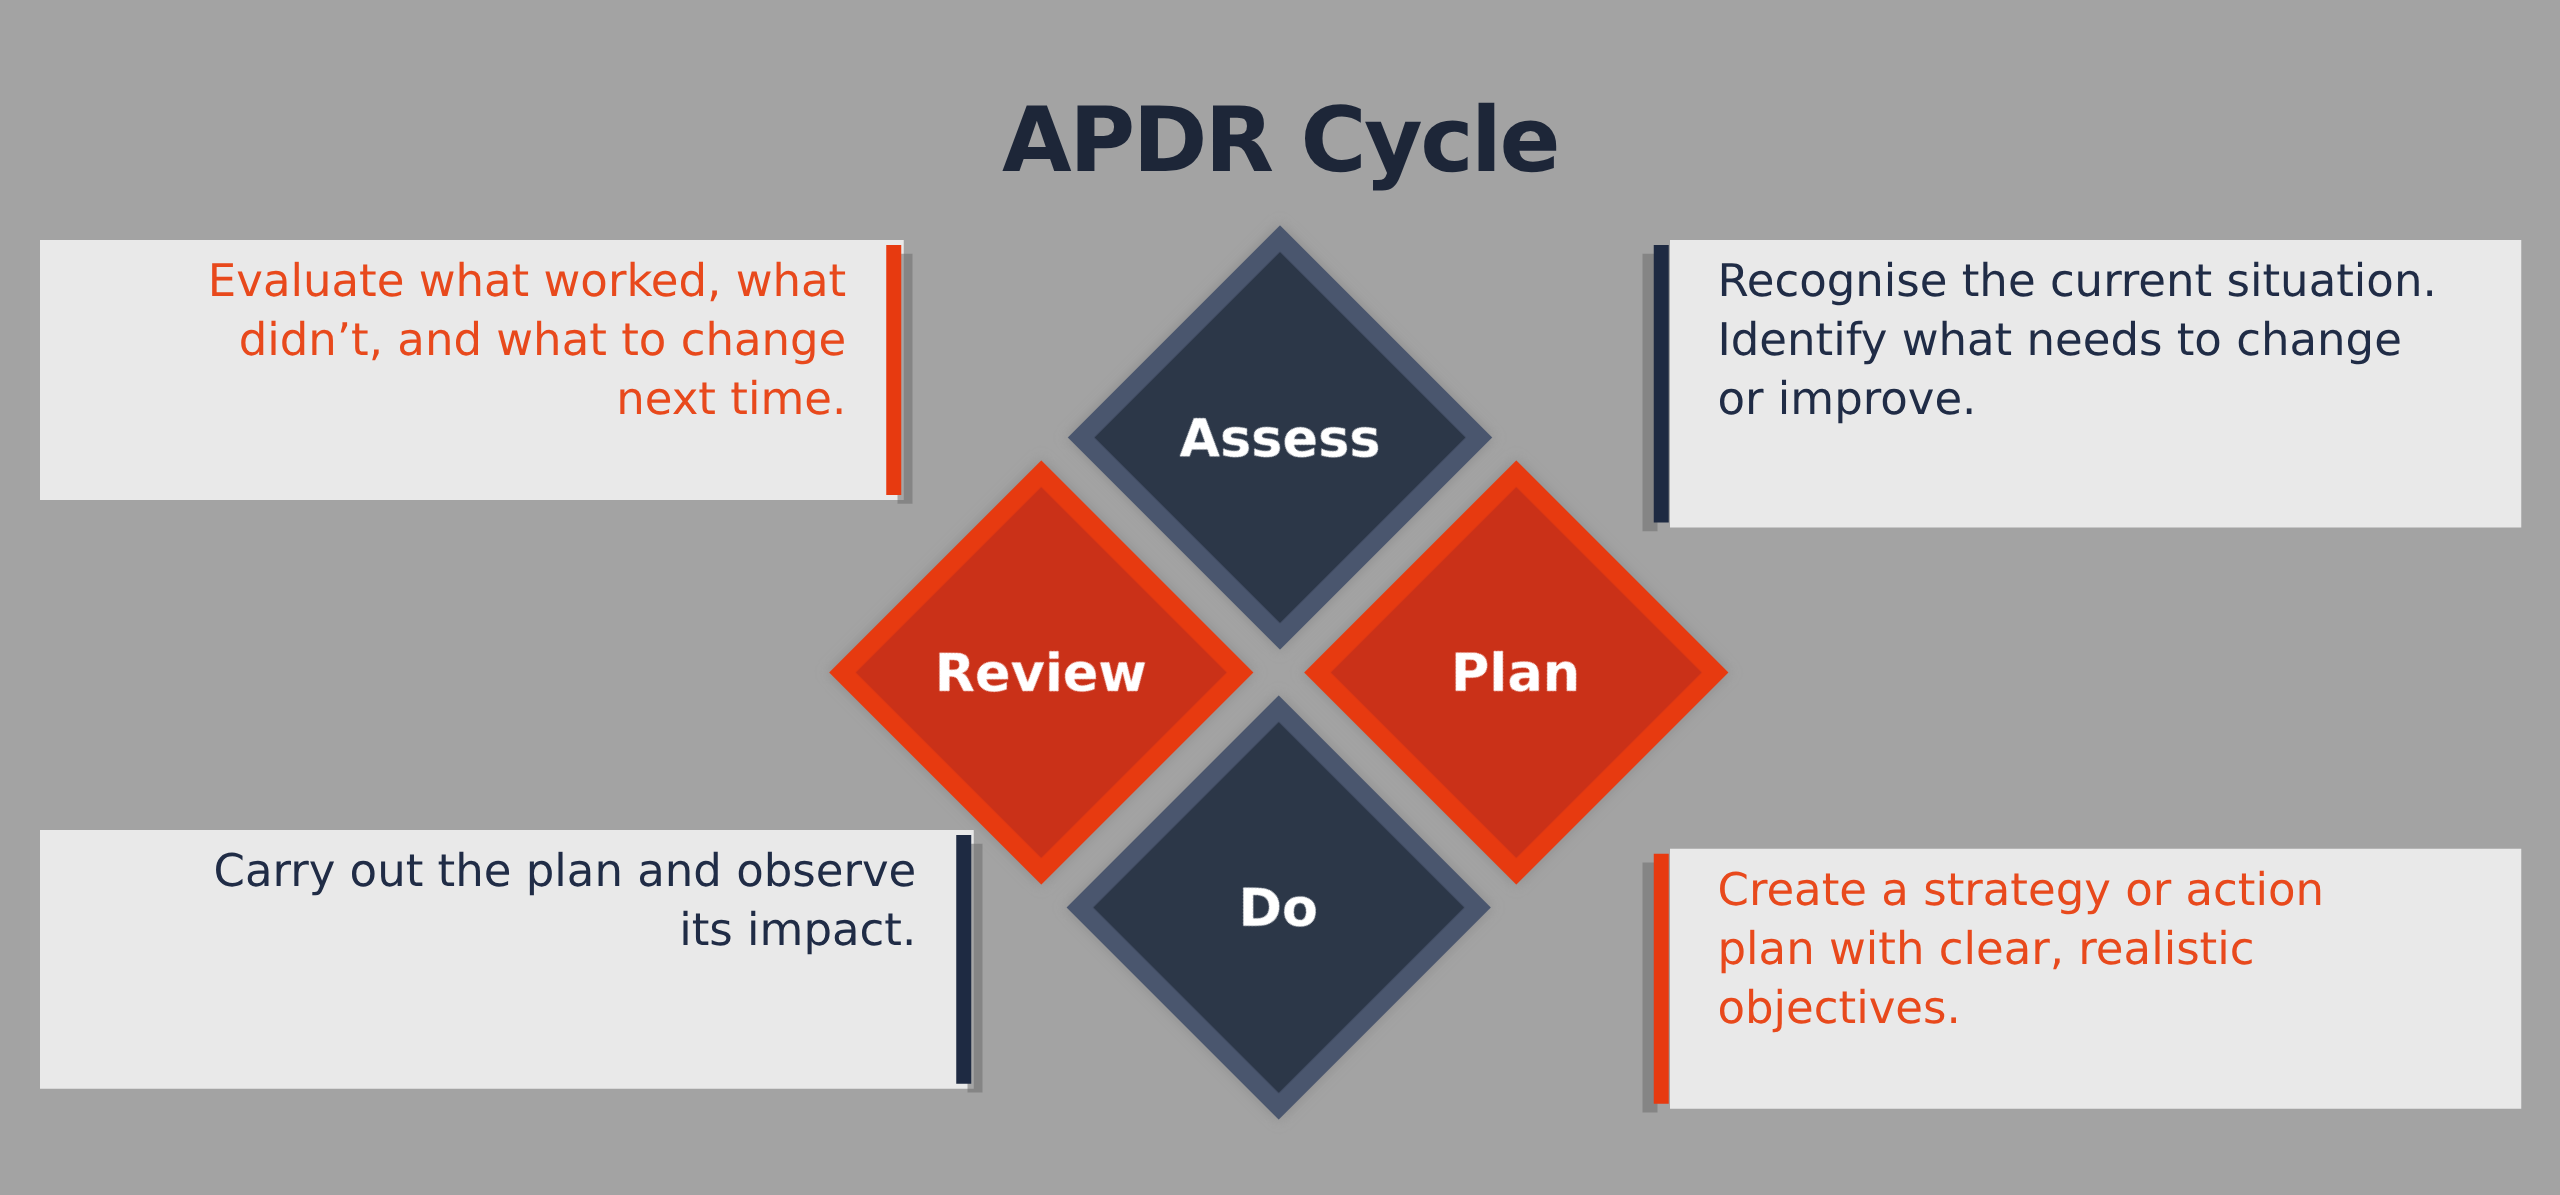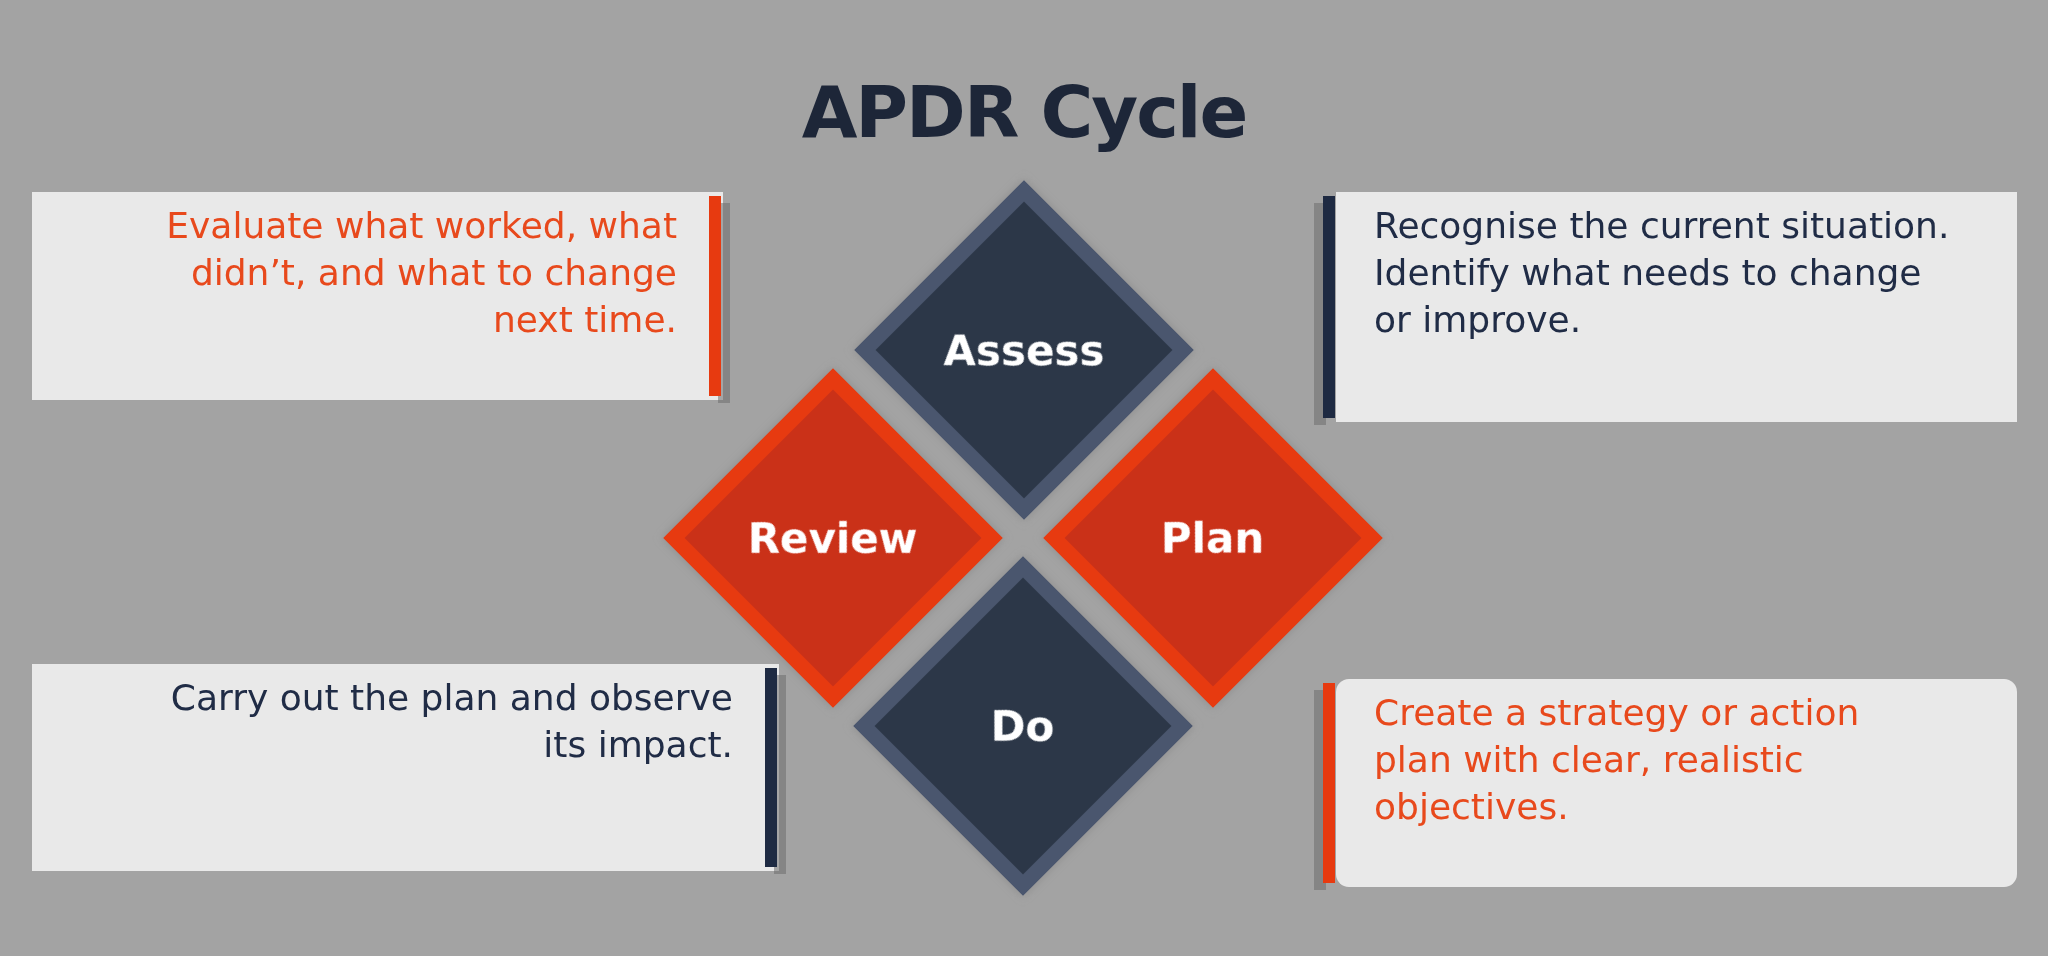--- a/index.html
+++ b/index.html
@@ -42,21 +42,21 @@
     font-size: 36px;
     line-height: 47px;
     white-space: pre-line;
   }
   .note--left .note-text  { text-align: right; }
   .note--right .note-text { text-align: left; }
 
   .note--tl { left: 32px;  top: 192px; width: 691px; height: 208px; padding: 10px 46px 10px 60px; }
   .note--tr { left: 1336px; top: 192px; width: 681px; height: 230px; padding: 10px 40px 10px 38px; }
   .note--bl { left: 32px;  top: 664px; width: 747px; height: 207px; padding: 10px 46px 20px 60px; }
-  .note--br { left: 1336px; top: 679px; width: 681px; height: 208px; padding: 10px 40px 10px 38px; border-radius: 13px; }
+  .note--br { left: 1336px; top: 679px; width: 681px; height: 208px; padding: 10px 40px 10px 38px; }
 
   .text-orange { color: #e8491c; }
   .text-navy   { color: #202c46; }
 
   .accent-bar {
     position: absolute;
     top: 4px;
     bottom: 4px;
     width: 12px;
   }

